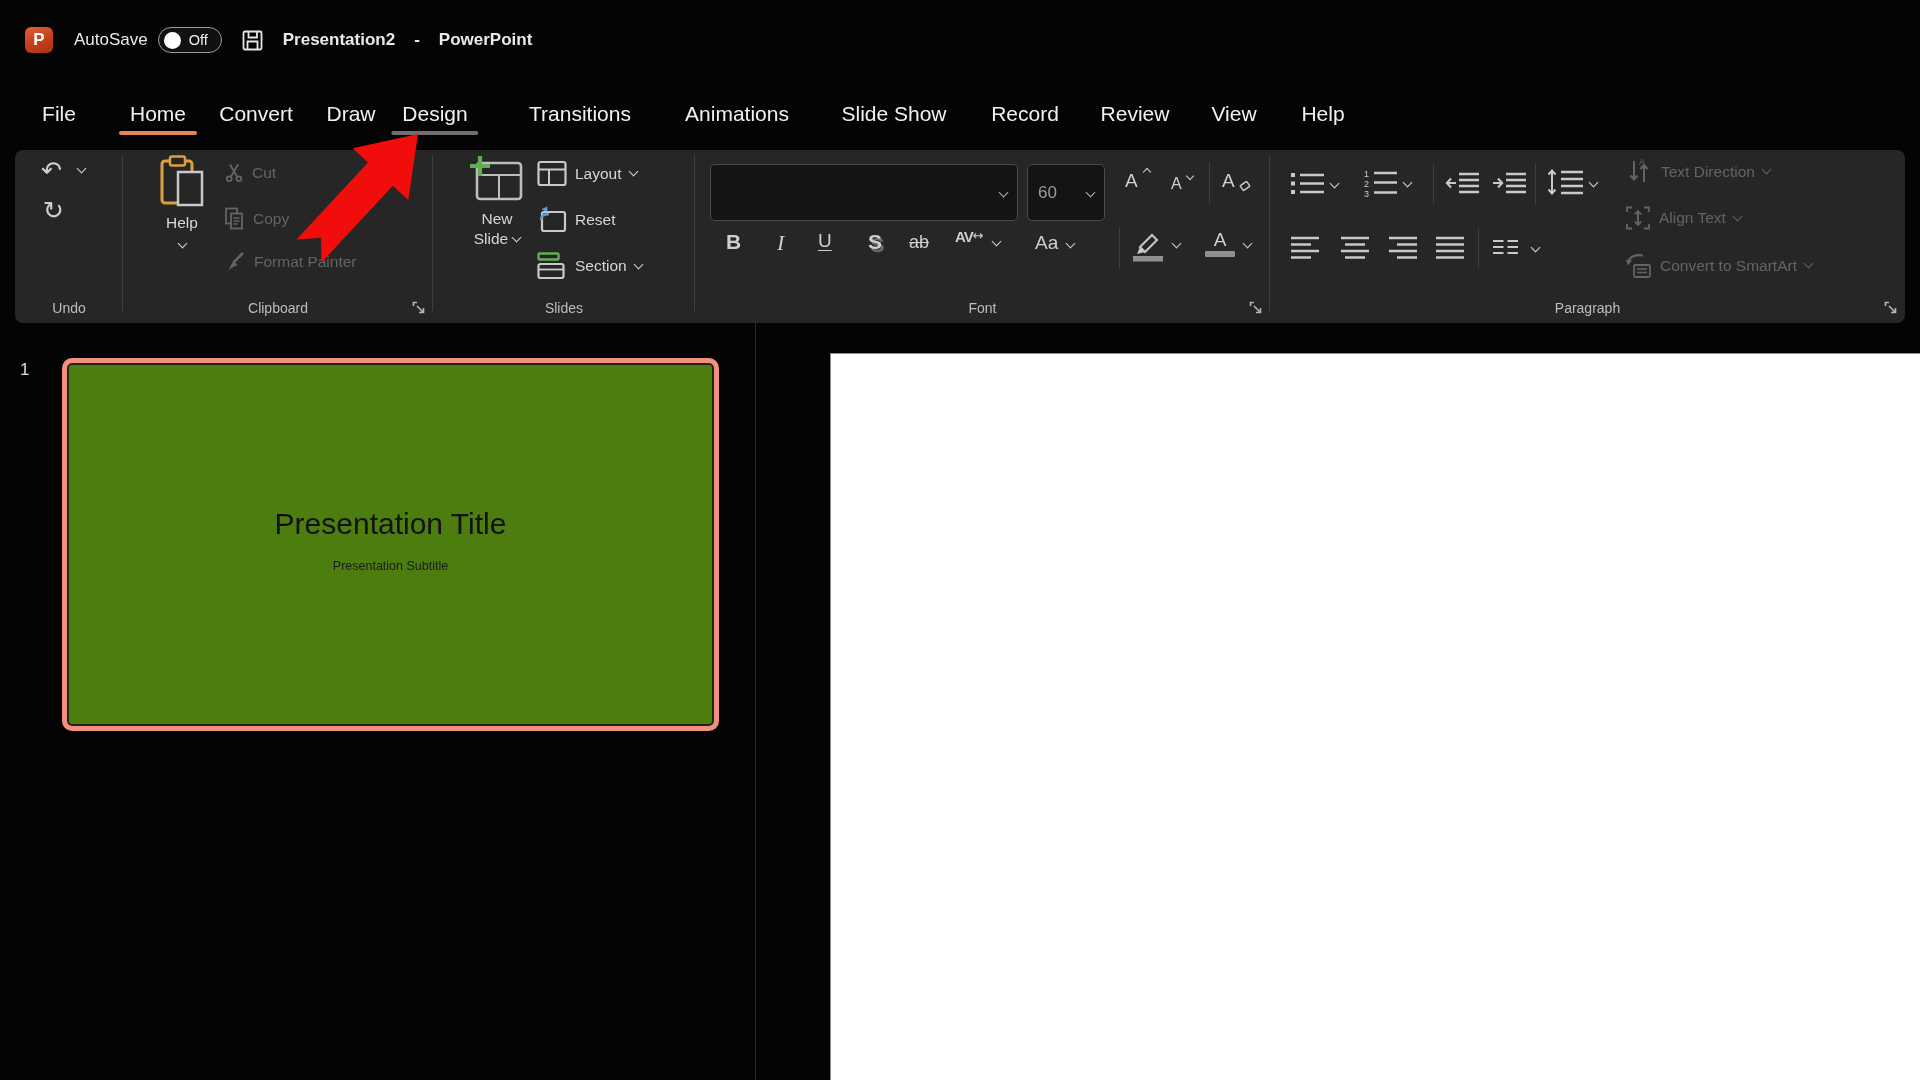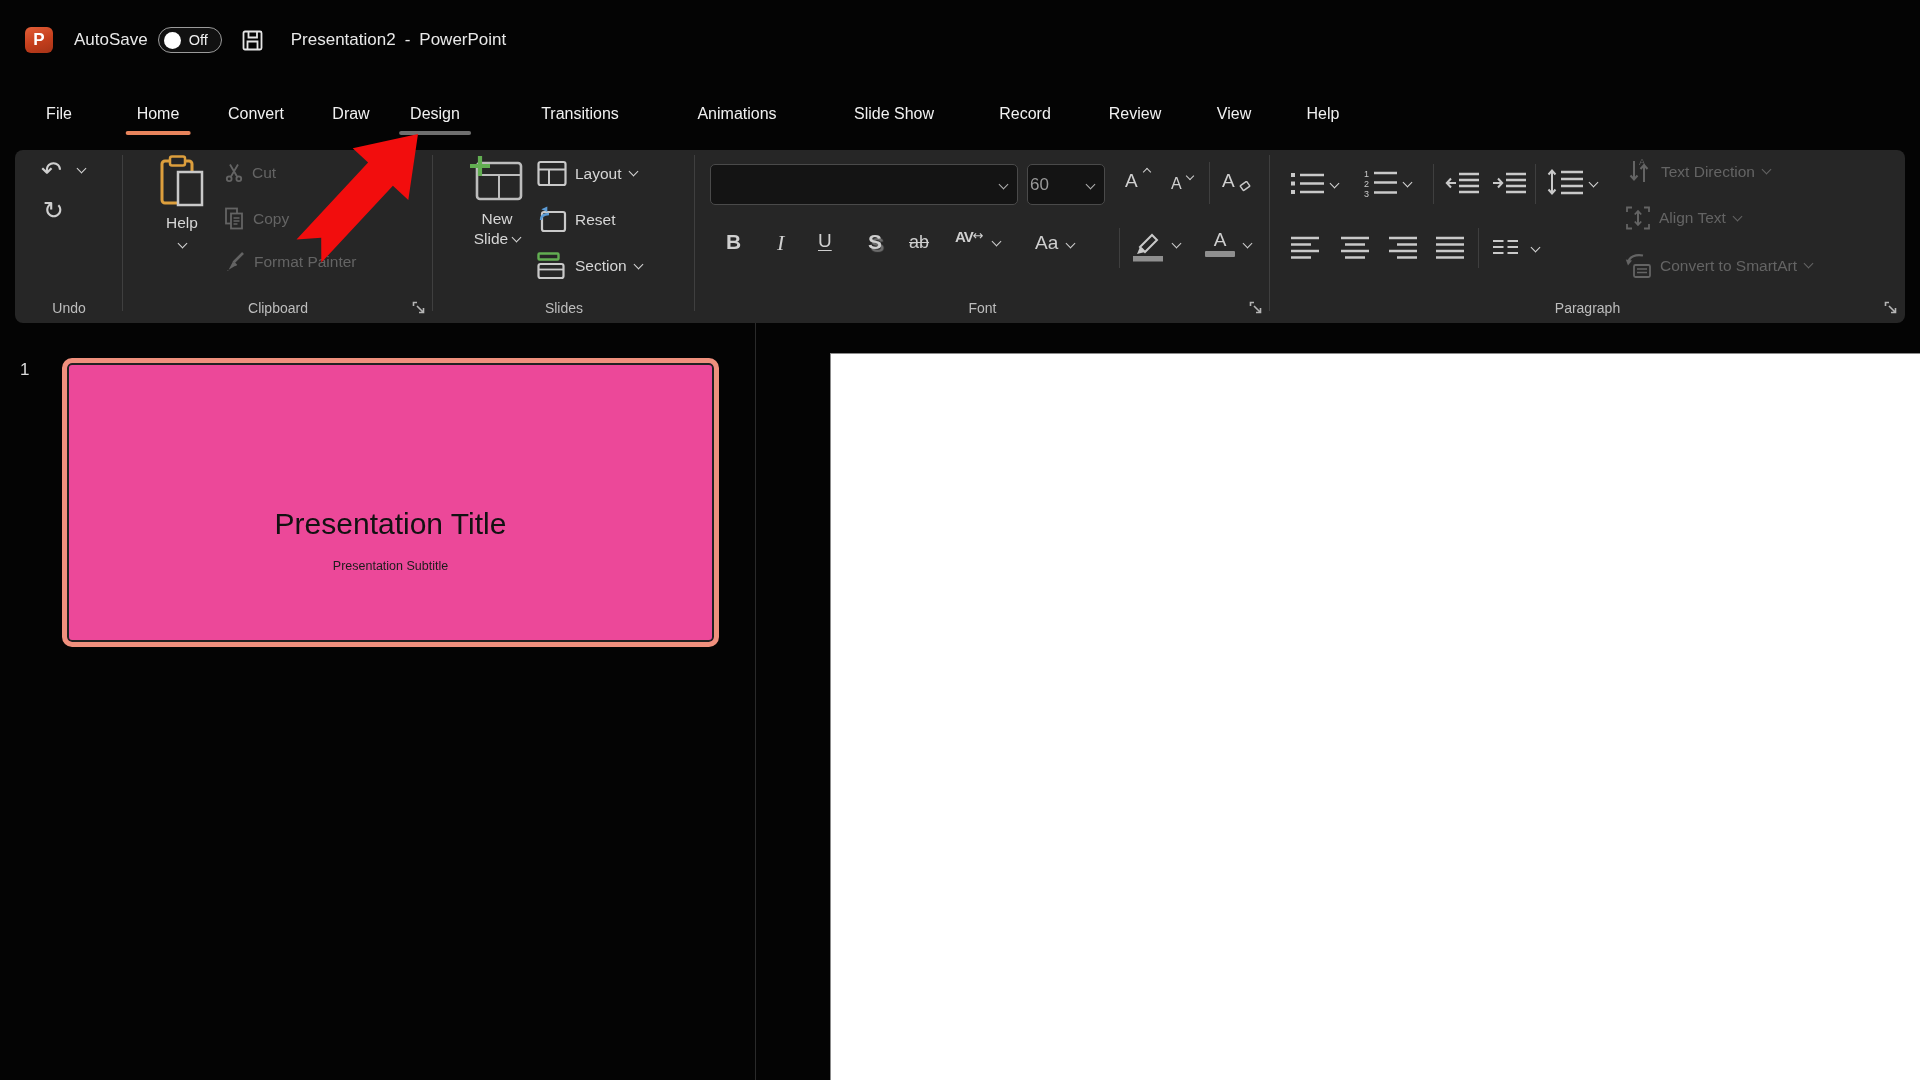--- a/index.html
+++ b/index.html
@@ -14,26 +14,26 @@
             background:linear-gradient(160deg,#e35f38 0%,#c43e1c 55%,#a53317 100%);
             color:#fff; font-weight:700; font-size:17px;
             display:flex; align-items:center; justify-content:center; }
   .autosave-label { margin-left:21px; font-size:17px; }
   .toggle { margin-left:10px; width:64px; height:26px; border:1.5px solid #9b9b9b;
             border-radius:14px; display:flex; align-items:center; padding:0 5px; gap:8px;
             background:#111; }
   .knob { width:17px; height:17px; border-radius:50%; background:#fff; }
   .toggle-state { font-size:14.5px; color:#f0f0f0; }
   .saveicon { margin-left:19px; }
-  .doctitle { margin-left:27px; font-size:17px; display:flex; gap:9px; }
+  .doctitle { margin-left:19px; font-size:17px; display:flex; gap:19px;font-weight:bold; }
 
   
   .tabs { position:absolute; top:88px; left:0; width:100%; height:52px; }
   .tab { position:absolute; top:0; height:100%; transform:translateX(-50%);
-         display:flex; align-items:center; font-size:16px; color:#f1f1f1; cursor:pointer;
+         display:flex; align-items:center; font-size:21px; color:#f1f1f1; cursor:pointer;
          white-space:nowrap; }
   .tab::after { content:""; position:absolute; left:-11px; right:-11px; bottom:5px;
                 height:4.5px; border-radius:3px; background:transparent; }
   .tab.active::after  { background:#e8845c; }
   .tab.hovered::after { background:#6f6f6f; }
 
   
   .ribbon { position:absolute; left:15px; top:150px; width:1890px; height:173px;
             background:#262626; border-radius:8px; color:#d6d6d6; }
   .group  { position:absolute; top:0; height:100%; }
@@ -50,23 +50,23 @@
             cursor:pointer; font-size:15.5px; color:#d6d6d6; }
   .bigbtn .lbl { margin-top:4px; line-height:20px; }
 
   .chv { display:inline-block; width:7px; height:7px;
          border-right:1.7px solid currentColor; border-bottom:1.7px solid currentColor;
          transform:rotate(45deg); flex:none; }
   .chv-up { transform:rotate(-135deg); }
 
   .uglyph { font-family:"DejaVu Sans", sans-serif; font-size:25px; line-height:26px; color:#cfcfcf; }
 
-  .combo { position:absolute; top:14px; height:41px; background:#141414;
+  .combo { position:absolute; top:14px; height:57px; background:#141414;
            border:1px solid #4a4a4a; border-radius:5px; display:flex; align-items:center;
-           padding:0 2px; cursor:pointer; }
+           padding:0 10px; cursor:pointer; }
   .combo .chv { position:absolute; right:10px; color:#b0b0b0; }
   .combo-val { font-size:17px; color:#9a9a9a; }
 
   .fbtn { position:absolute; top:80px; height:36px; display:flex; align-items:flex-start;
           cursor:pointer; color:#cfcfcf; }
   .g-b  { font-weight:800; font-size:21px; }
   .g-i  { font-style:italic; font-family:"Liberation Serif", serif; font-size:22px; }
   .g-u  { font-size:19px; text-decoration:underline; text-underline-offset:3px; }
   .g-s  { font-weight:600; font-size:21px; text-shadow:2.5px 2.5px 1px rgba(125,125,125,.85); }
   .g-ab { font-size:18px; text-decoration:line-through; }
@@ -80,22 +80,22 @@
   .colorbtn .A { font-size:19px; line-height:19px; color:#cfcfcf; }
   .colorbtn .bar { width:30px; height:6px; background:#8f8f8f; border-radius:1px; }
 
   .pbtn { position:absolute; display:flex; align-items:center; gap:5px; cursor:pointer; }
 
   
   .red-arrow { position:absolute; left:290px; top:125px; width:140px; height:145px; z-index:60; }
 
   
   .slidenum { position:absolute; left:20px; top:360px; font-size:17px; color:#dcdcdc; }
-  .thumb { position:absolute; left:62px; top:358px; width:657px; height:289px;
-           border:5px solid #f0907d; border-radius:10px; background:#ec4899;
+  .thumb { position:absolute; left:62px; top:358px; width:657px; height:373px;
+           border:5px solid #f0907d; border-radius:10px; background:#4d7c0f;
            box-shadow:inset 0 0 0 2px #222; cursor:pointer; }
   .thumb-title { position:absolute; top:144px; left:0; width:100%; text-align:center;
                  font-size:30px; color:#121212; }
   .thumb-sub   { position:absolute; top:196px; left:0; width:100%; text-align:center;
                  font-size:12.5px; color:#1c1c1c; }
   .vdivider { position:absolute; left:755px; top:323px; bottom:0; width:1px; background:#2a2a2a; }
   .canvas { position:absolute; left:830px; top:353px; width:1096px; height:730px;
             background:#ffffff; border-top:1px solid #8b8b8b; border-left:1px solid #8b8b8b; }
 
   svg { display:block; }

